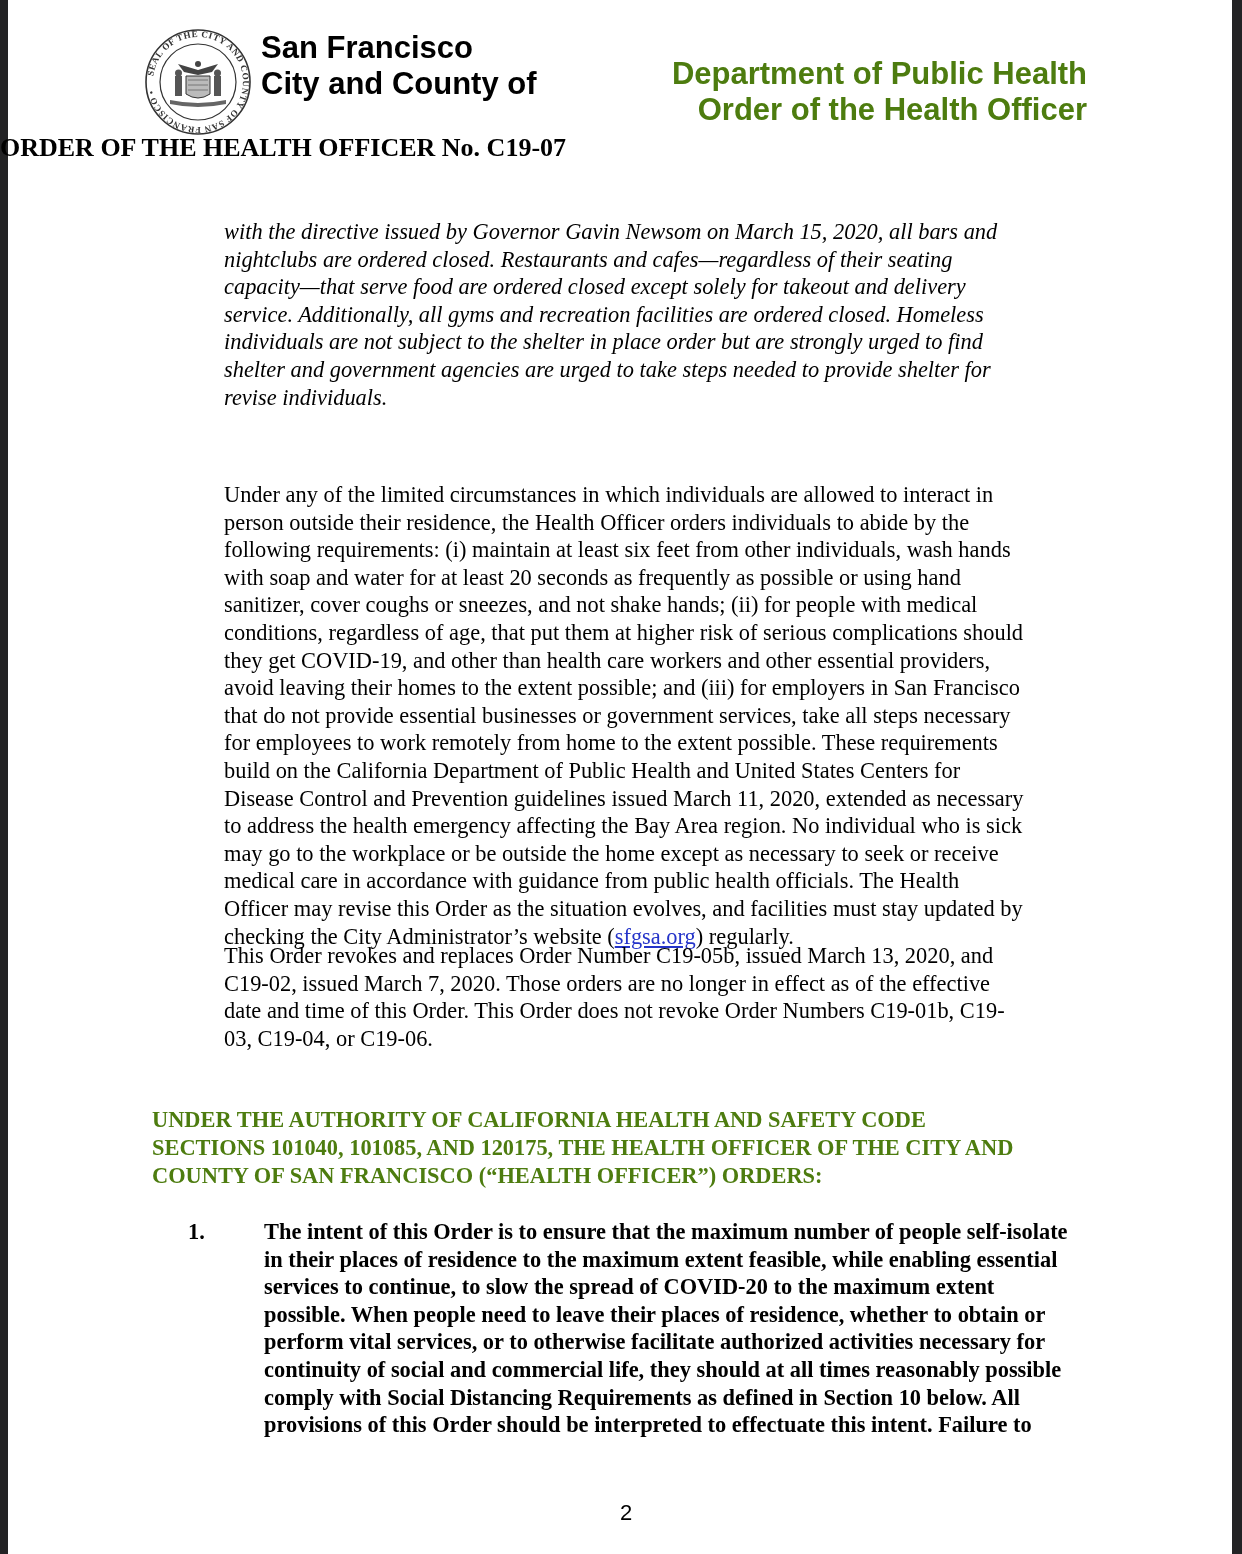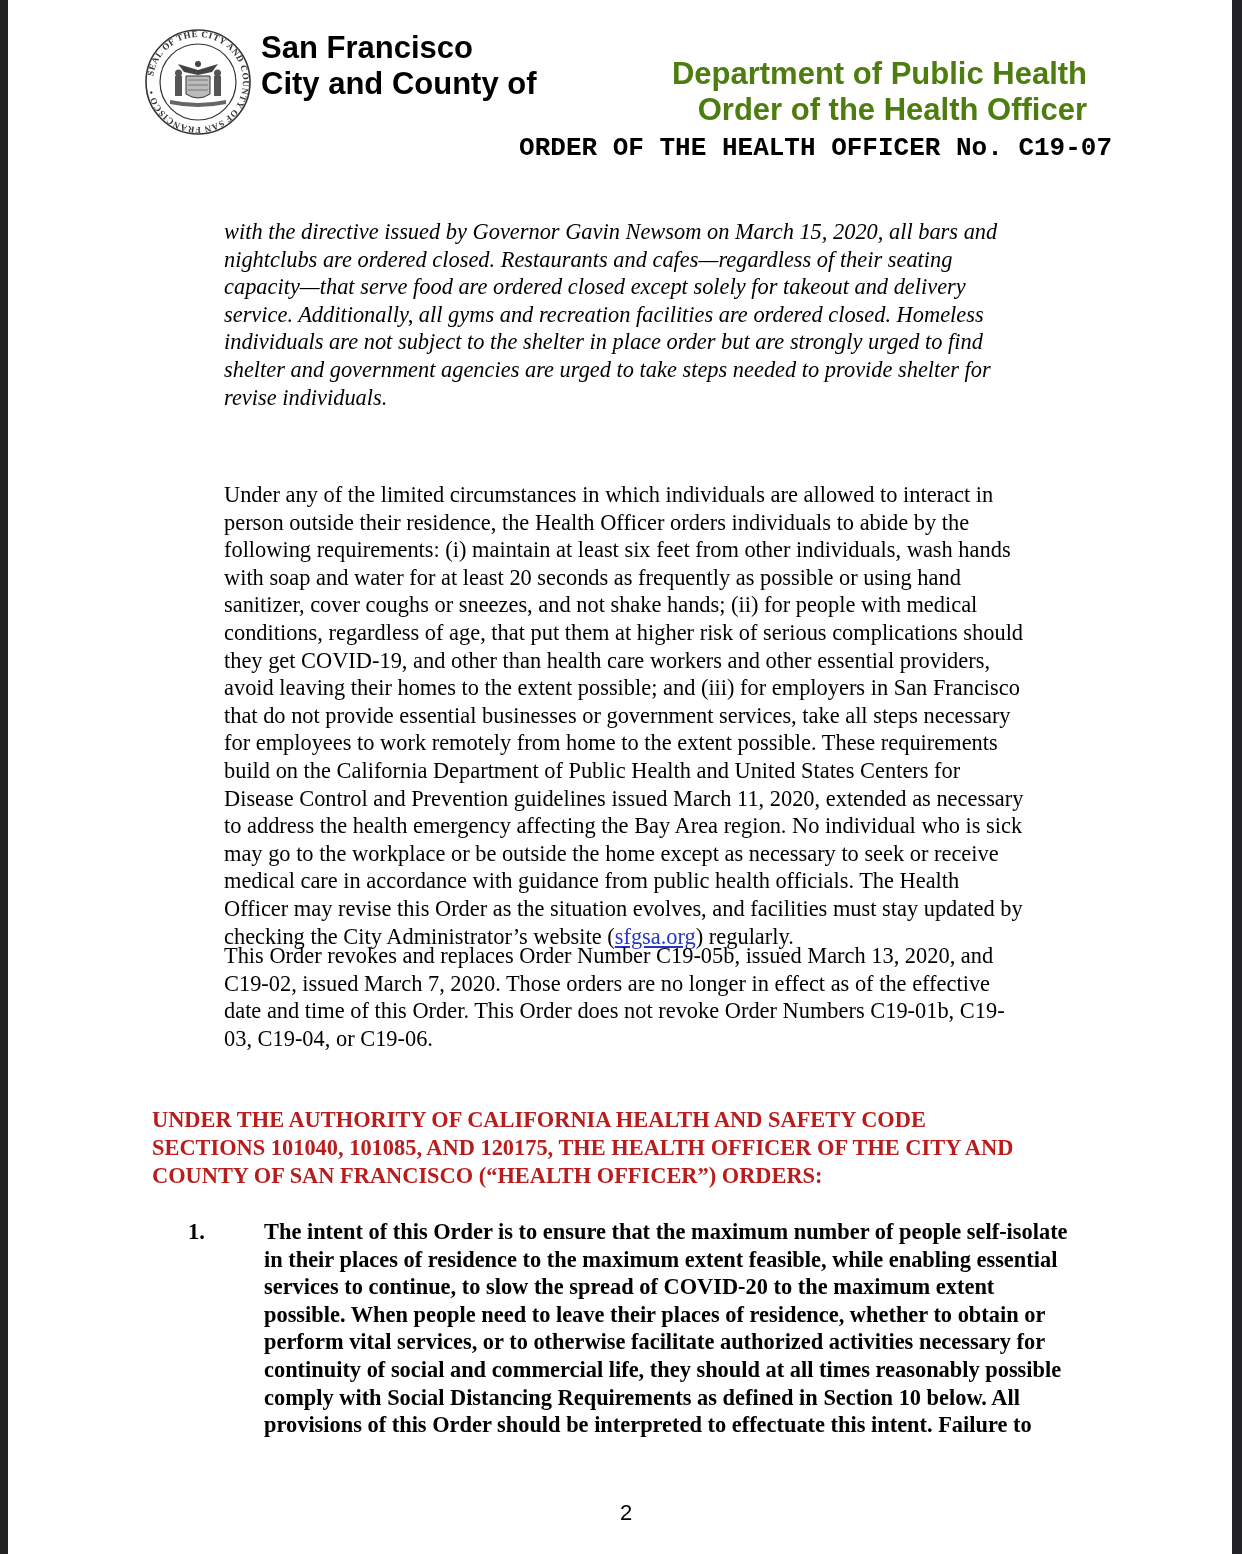--- a/index.html
+++ b/index.html
@@ -25,32 +25,32 @@
     color: #000;
   }
   .hdr-right {
     position: absolute; left: 600px; top: 30px; width: 487px; text-align: right;
     font-family: "Liberation Sans", sans-serif; font-weight: bold; font-size: 31px; line-height: 36px;
     color: #4d7c0f;
     margin-top: 26px;
   }
   .hdr-right div, .hdr-left div { white-space: nowrap; }
   .order-title {
-    position: absolute; left: 0; top: 132px; width: 1112px; text-align: right;
-    font-family: Liberation Mono, monospace; font-weight: bold; font-size: 26px; line-height: 32px; color: #000;
+    position: absolute; left: 0; top: 132px; width: 1112px; text-align: left;
+    font-family: Liberation Serif, serif; font-weight: bold; font-size: 26px; line-height: 32px; color: #000;
   }
   .para {
     position: absolute; left: 224px; width: 880px;
     font-family: "Liberation Serif", serif; font-size: 22.4px; line-height: 27.6px; color: #000;
   }
   .para .ln { display: block; white-space: nowrap; }
   .link { color: #1a0dab; text-decoration: underline; color: #2433c9; font-family: Liberation Serif, serif; }
   .authority {
     position: absolute; left: 152px; top: 1106px; width: 960px;
-    font-family: "Liberation Serif", serif; font-weight: bold; font-size: 22.4px; line-height: 28px; color: #b91c1c;
+    font-family: "Liberation Serif", serif; font-weight: bold; font-size: 22.4px; line-height: 28px; color: #4d7c0f;
   }
   .authority .ln { display: block; white-space: nowrap; }
   .item {
     position: absolute; left: 188px; top: 1218px; width: 920px;
     font-family: "Liberation Serif", serif; font-weight: bold; font-size: 22.4px; line-height: 27.6px; color: #000;
   }
   .item .num { position: absolute; left: 0; top: 0; }
   .item .body { position: absolute; left: 36px; top: 0; margin-left: 40px; }
   .item .ln { display: block; white-space: nowrap; }
   .page-num {

